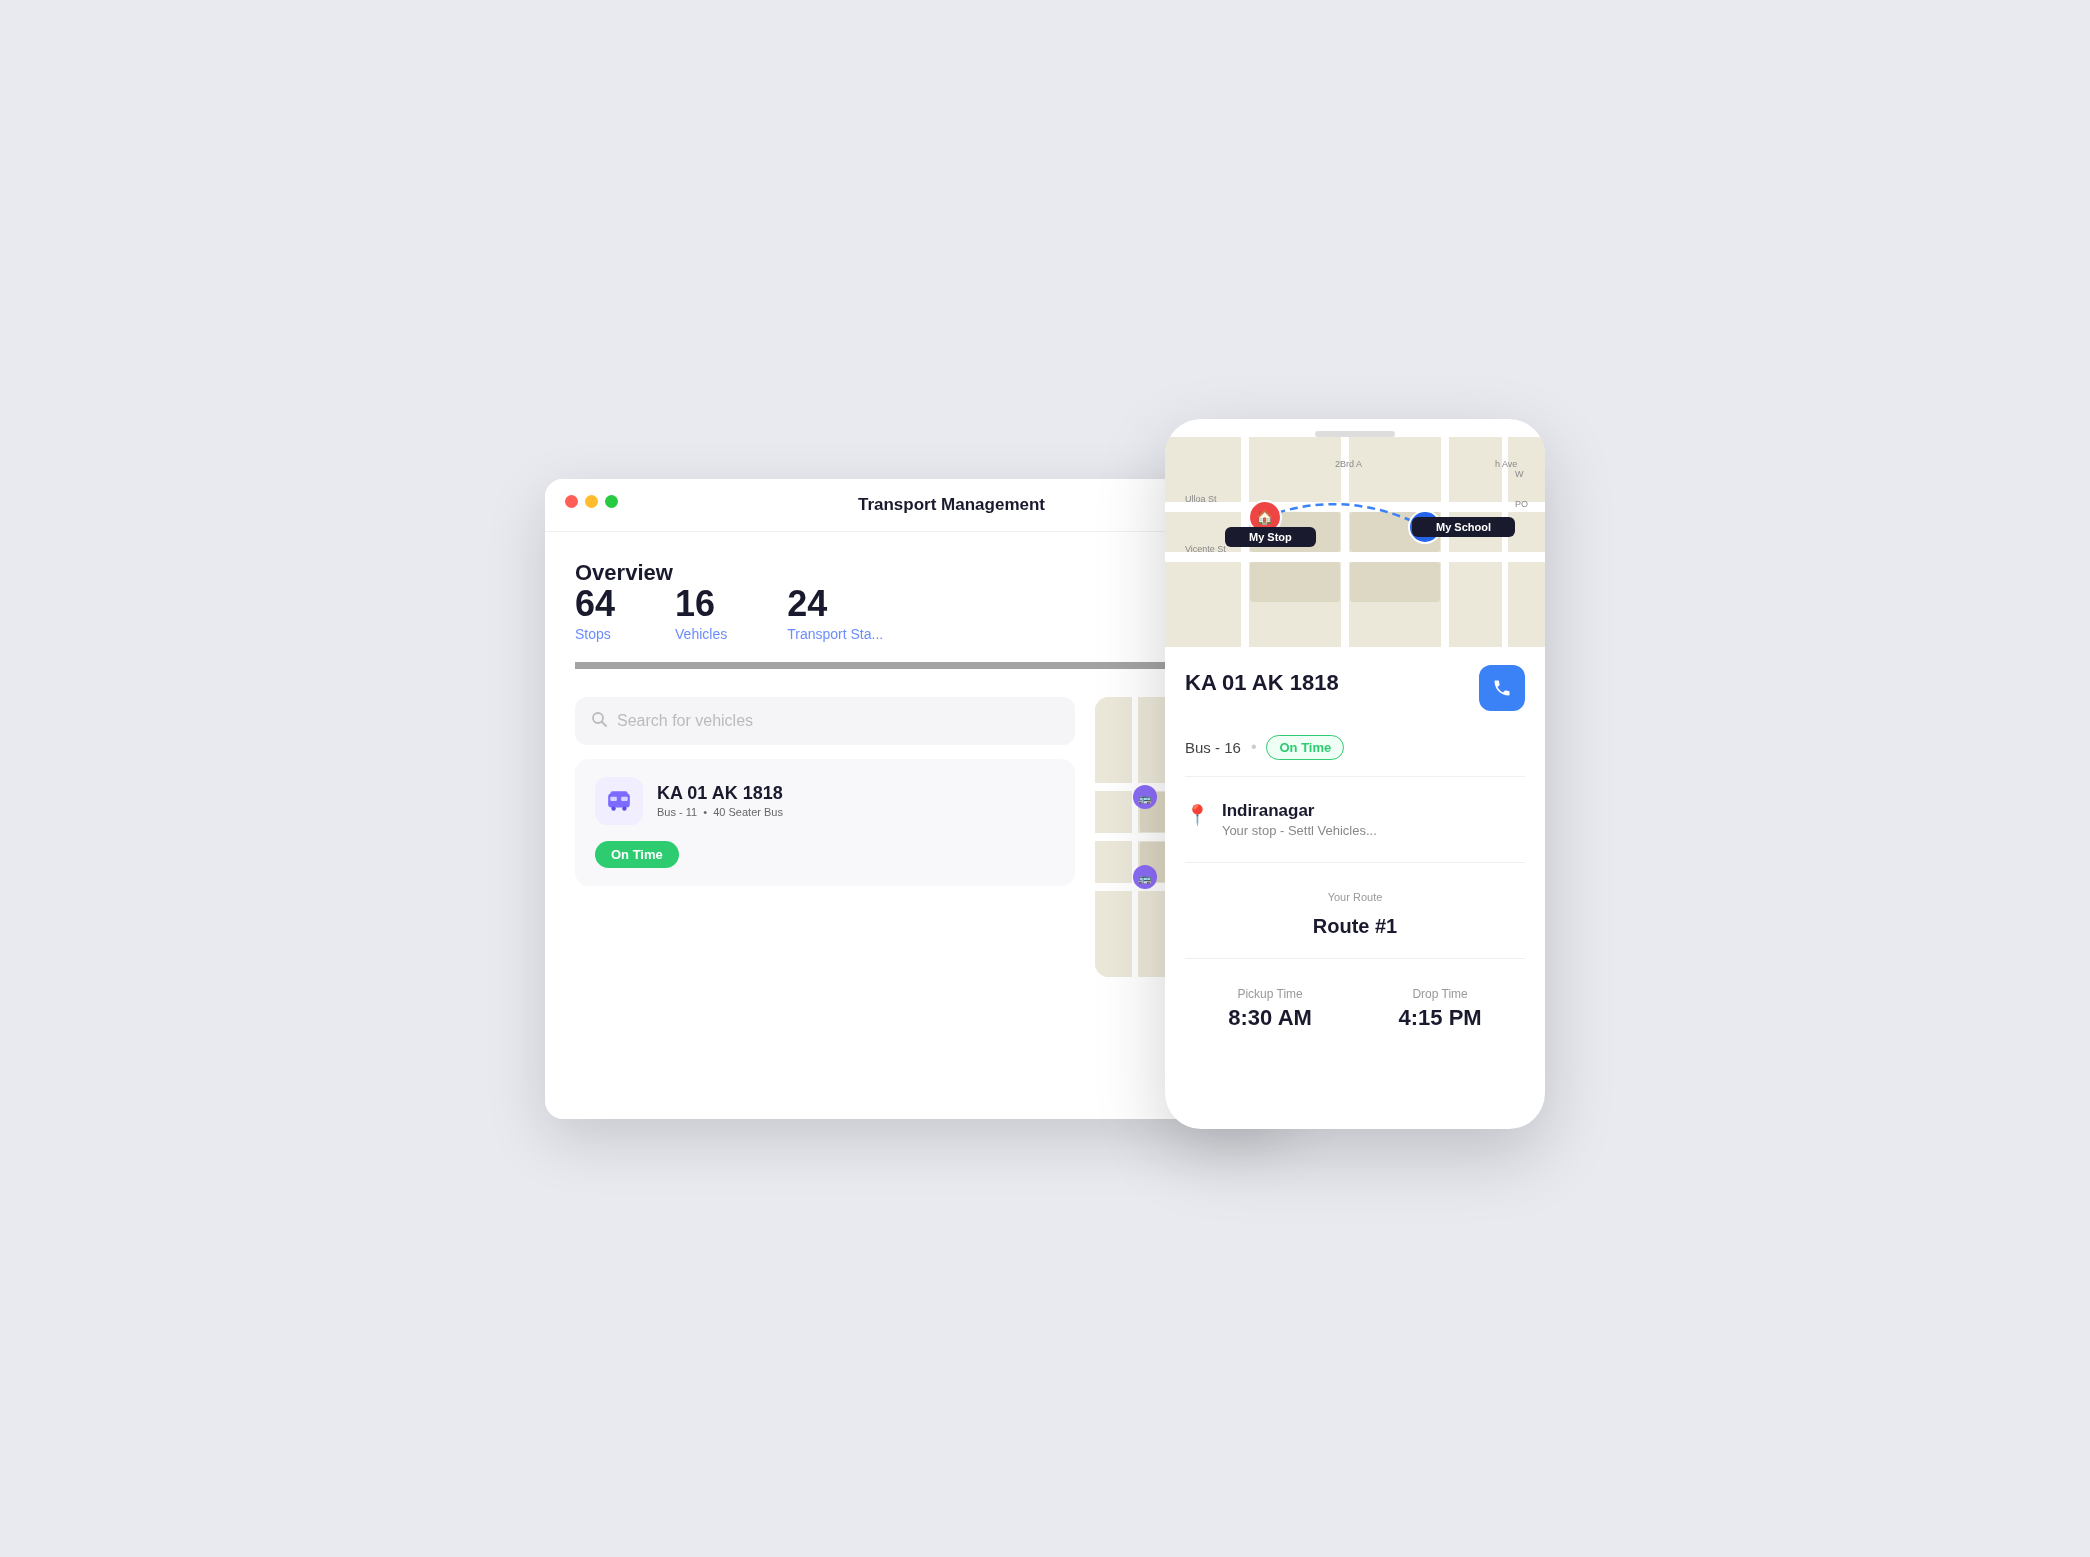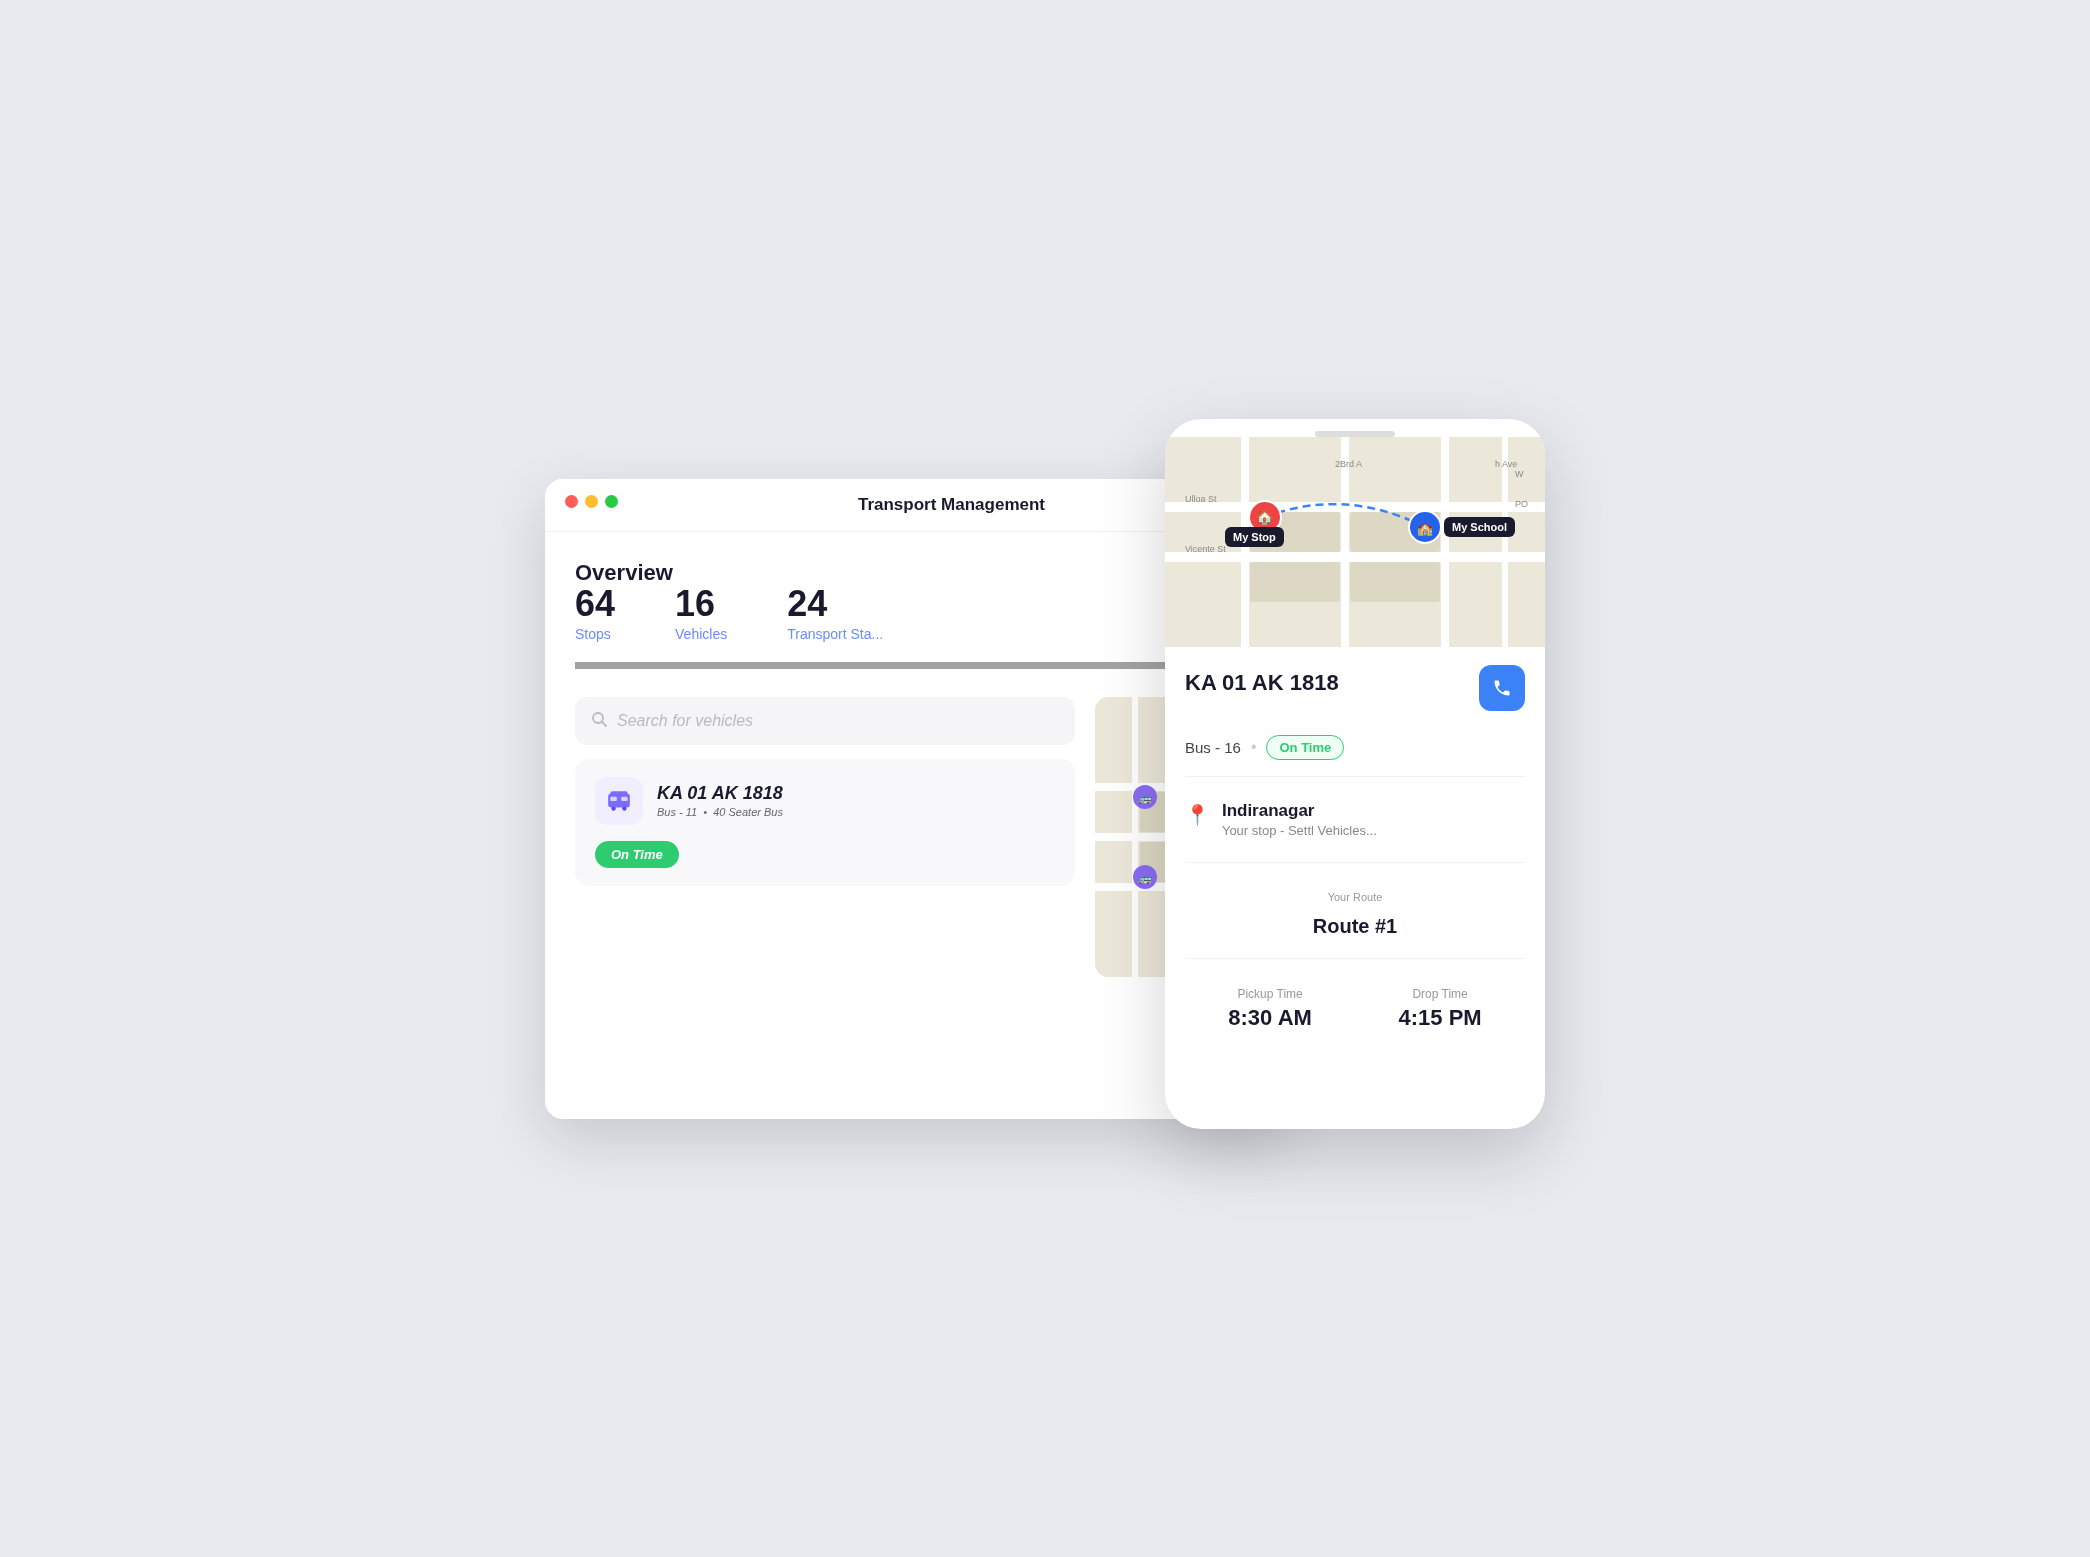--- a/index.html
+++ b/index.html
@@ -92,21 +92,20 @@
     .stat-label {
       font-size: 14px;
       color: #6b8cff;
       margin-top: 4px;
     }
 
     .main-area {
       display: flex;
       gap: 20px;
       margin-top: 20px;
-      font-style: italic;
     }
 
     .left-panel {
       flex: 1;
       display: flex;
       flex-direction: column;
       gap: 14px;
     }
 
     .search-box {
@@ -230,21 +229,21 @@
       width: 100%;
       height: 100%;
     }
 
     .map-label {
       position: absolute;
       background: #1a1a2e;
       color: #fff;
       font-size: 11px;
       font-weight: 600;
-      padding: 4px 8px;
+      padding: 4px 24px;
       border-radius: 6px;
     }
 
     .my-stop-label {
       top: 90px;
       left: 60px;
     }
 
     .my-school-label {
       top: 80px;

